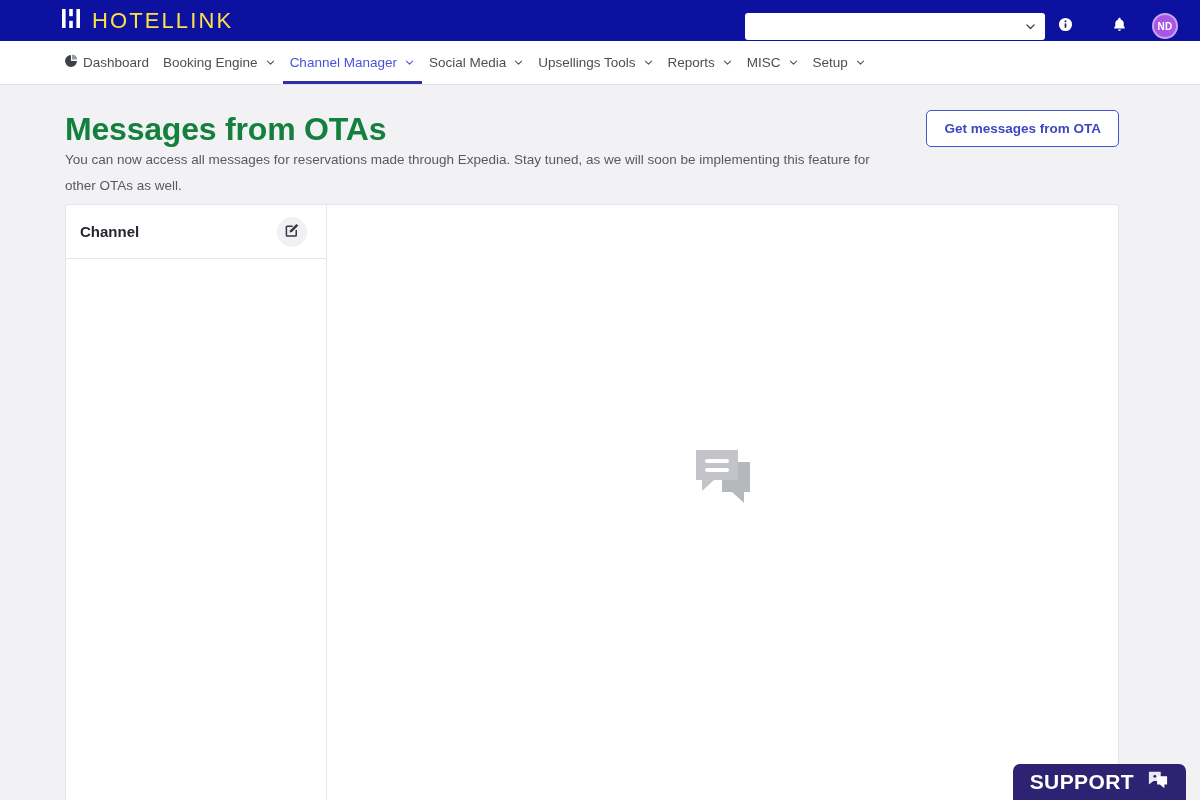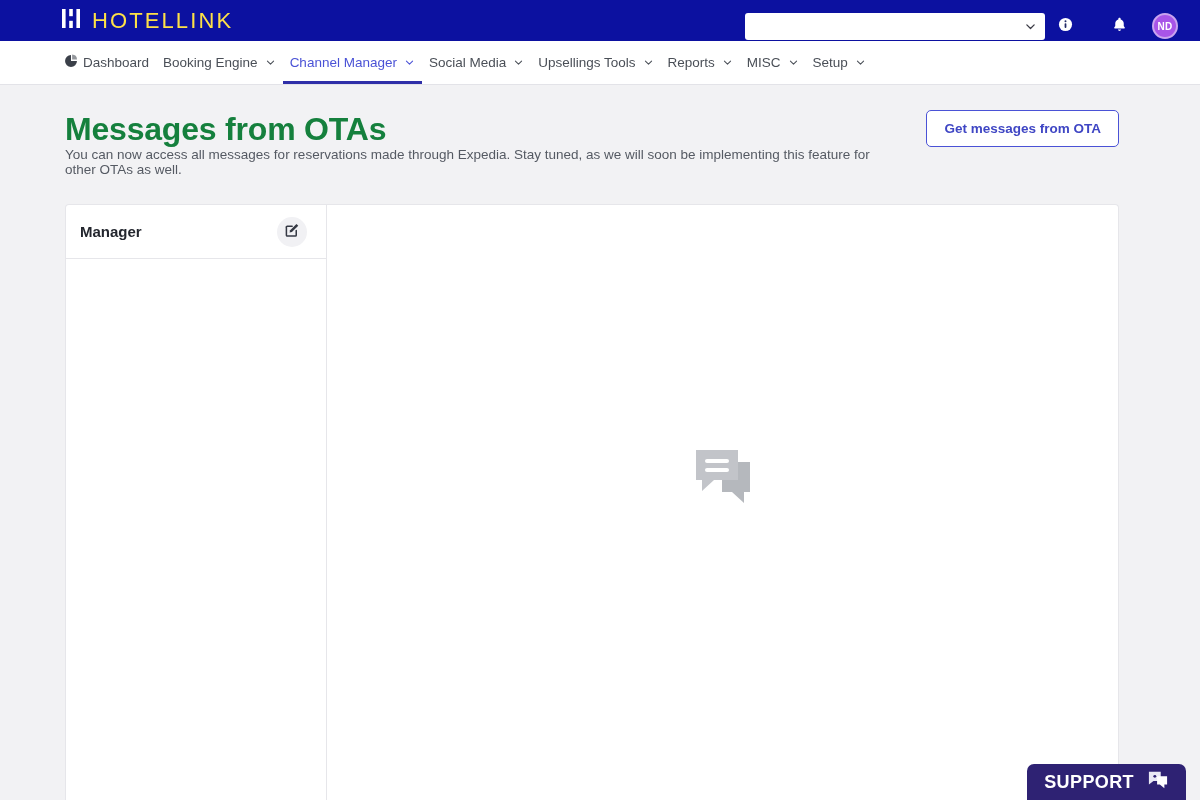--- a/index.html
+++ b/index.html
@@ -107,21 +107,21 @@
     position: absolute; top: 0; left: 0; width: 1200px;
   }
   .page-title {
     position: absolute; left: 65px; top: 26px;
     font-size: 32px; font-weight: 700; color: #15803d;
     letter-spacing: -0.2px;
   }
   .page-sub {
     position: absolute; left: 65px; top: 62px;
     width: 830px;
-    font-size: 13.5px; color: #555a63; line-height: 15px;
+    font-size: 13.5px; color: #555a63; line-height: 26px;
   }
   .get-msg-btn {
     position: absolute; right: 81px; top: 25px;
     background: #ffffff;
     border: 1px solid #4a52d6;
     color: #3f46c4;
     font-size: 13.5px; font-weight: 700;
     border-radius: 5px;
     padding: 10px 17px;
     cursor: pointer;
@@ -182,21 +182,21 @@
   .support {
     position: absolute; right: 14px; bottom: 0;
     background: #2e2273;
     border-radius: 7px 7px 0 0;
     height: 36px;
     display: flex; align-items: center; gap: 13px;
     padding: 0 17px;
     cursor: pointer;
   }
   .support-label {
-    color: #ffffff; font-size: 18px; font-weight: 700;
+    color: #ffffff; font-size: 21px; font-weight: 700;
     letter-spacing: 0.4px;
   }
 </style>
 </head>
 <body>
 
 <div class="topbar">
   <div class="brand">
     <span class="brand-icon">
       <svg width="20" height="21" viewBox="0 0 20 21" aria-hidden="true">
@@ -328,21 +328,21 @@
   <div class="page-head">
     <div class="page-title">Messages from OTAs</div>
     <div class="page-sub">You can now access all messages for reservations made through Expedia. Stay tuned, as we will soon be implementing this feature for other OTAs as well.</div>
     <button class="get-msg-btn">Get messages from OTA</button>
   </div>
 
   <div class="card">
 
     <div class="msg-col">
       <div class="msg-col-head">
-        <span class="msg-col-title">Manager</span>
+        <span class="msg-col-title">Channel</span>
         <span class="compose-btn">
           <span>
             <svg width="16" height="16" viewBox="0 0 20 20" aria-hidden="true">
               <path d="M3 6.2v10.3c0 .6.5 1 1 1h10.3c.6 0 1-.4 1-1V10.6" fill="none" stroke="#353944" stroke-width="1.9" stroke-linecap="round"></path>
               <path d="M3 6.2c0-.6.5-1 1-1h6.2" fill="none" stroke="#353944" stroke-width="1.9" stroke-linecap="round"></path>
               <path d="M15.6 2.4 17.8 4.6 9.9 12.4l-3 .8.8-3z" fill="#353944"></path>
             </svg>
           </span>
         </span>
       </div>

